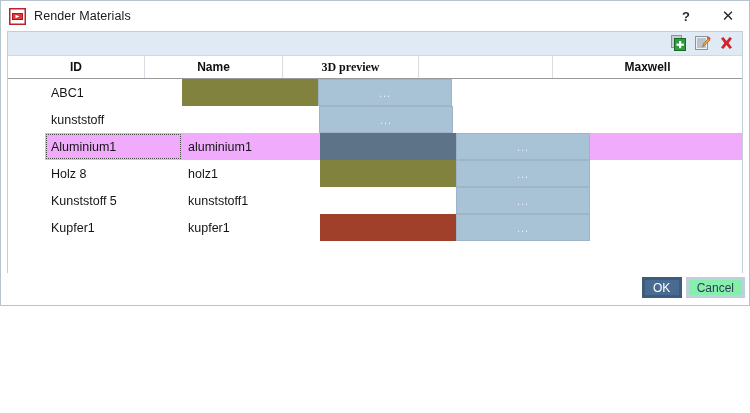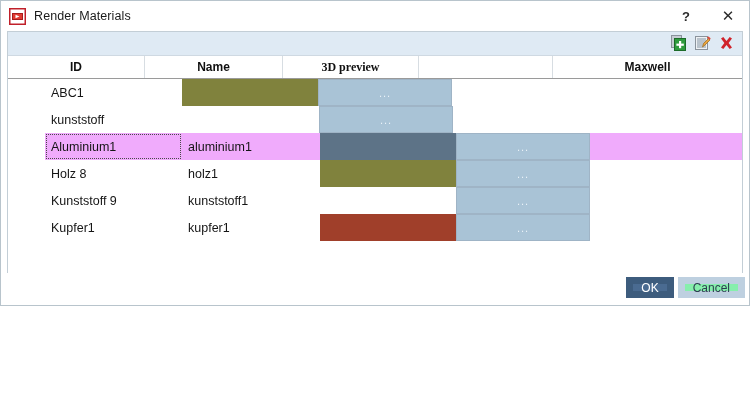--- a/index.html
+++ b/index.html
@@ -210,21 +210,21 @@
     height: 21px;
     min-width: 40px;
     padding: 0 8px;
     font-size: 12px;
     font-family: "Liberation Sans", sans-serif;
     box-sizing: border-box;
     display: flex;
     align-items: center;
     justify-content: center;
     cursor: default;
-    border: 7px solid #0f172a;
+    border: 3px solid #0f172a;
   }
   .btn.ok {
     background: #4a6b91;
     color: #ffffff;
     border-color: #3d5c7d;
   }
   .btn.cancel {
     background: #86efac;
     color: #2c3e50;
     border-color: #bed0e0;
@@ -323,21 +323,21 @@
         <div class="cell preview c-prev">
           <span class="swatch" style="background: rgb(128, 130, 61);"></span>
         </div>
         <div class="cell btncell c-btn">
           <button class="dots-btn">...</button>
         </div>
         <div class="cell text c-max"></div>
       </div>
 
       <div class="row">
-        <div class="cell text c-id id-cell">Kunststoff 9</div>
+        <div class="cell text c-id id-cell">Kunststoff 5</div>
         <div class="cell text c-name">kunststoff1</div>
         <div class="cell preview c-prev">
           <span class="swatch" style="background: transparent;"></span>
         </div>
         <div class="cell btncell c-btn">
           <button class="dots-btn">...</button>
         </div>
         <div class="cell text c-max"></div>
       </div>
 

